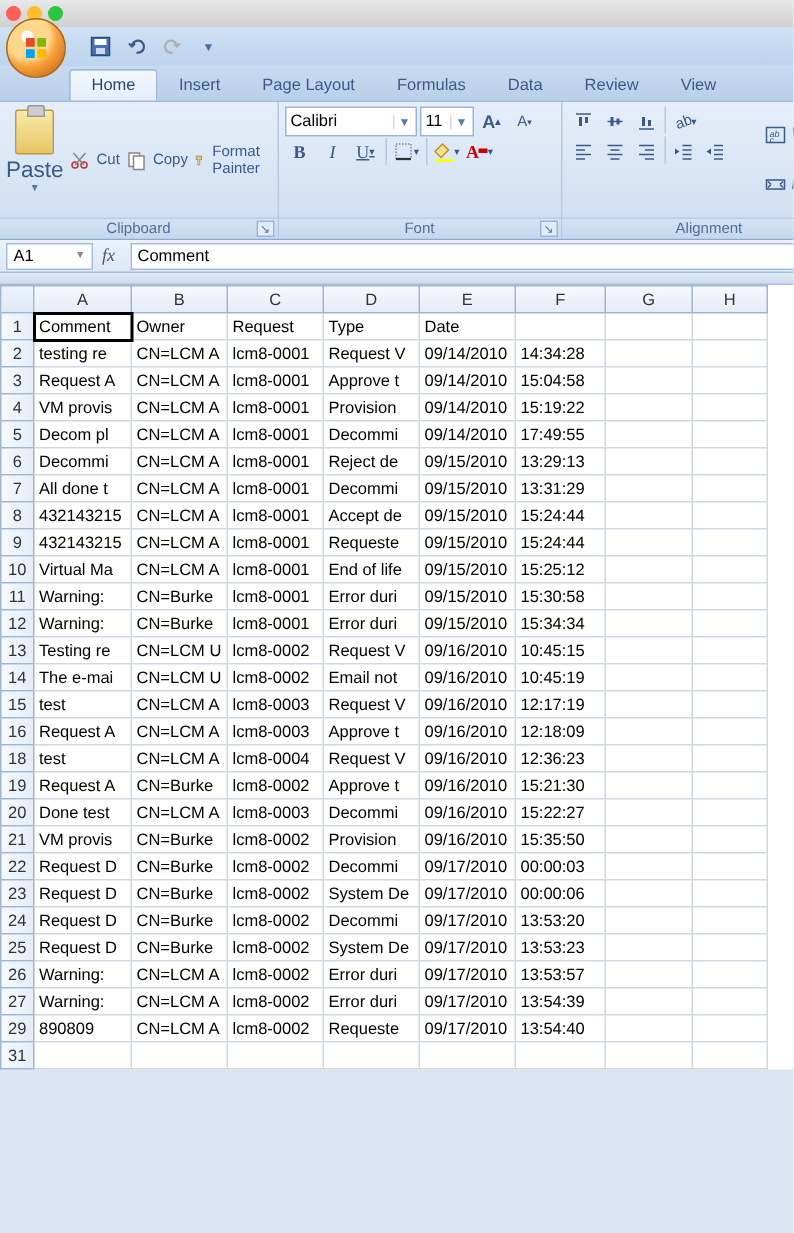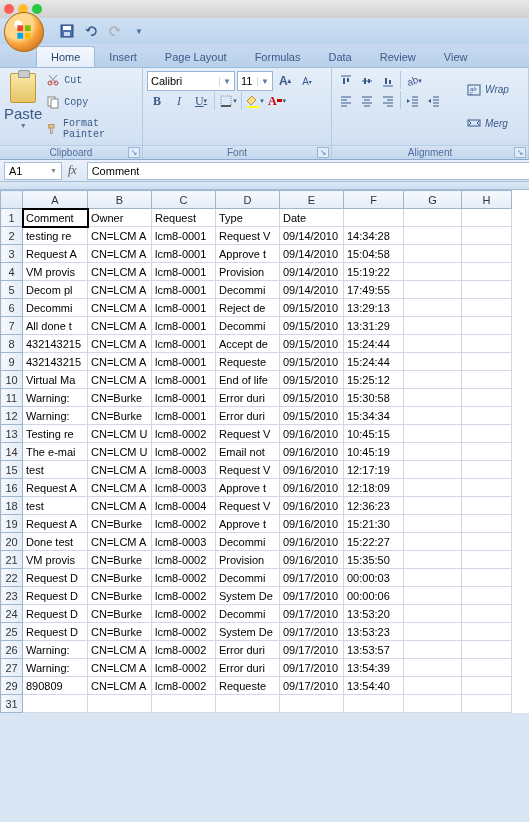--- a/index.html
+++ b/index.html
@@ -14,37 +14,37 @@
 .tl-grn { background: #28c840; }
 
 
 .qat-row { height: 26px; background: linear-gradient(#cfe0f3, #bcd4ed); display: flex; align-items: center; }
 .office-btn { width: 40px; height: 40px; border-radius: 50%; background: radial-gradient(circle at 35% 30%, #fff 0 10%, #ffd78c 12% 40%, #f8a23b 55%, #c4671a 90%); border: 1px solid #a86812; margin: 2px 6px 0 4px; position: relative; z-index: 10; display: flex; align-items: center; justify-content: center; }
 .office-btn svg { width: 20px; height: 20px; }
 .qat { display: flex; gap: 6px; margin-left: 8px; align-items: center; }
 .qat-btn { width: 18px; height: 18px; display: flex; align-items: center; justify-content: center; color: #4a6a9c; }
 
 
-.tabs-row { height: 24px; background: linear-gradient(#c8daf0, #b9d0ea); display: flex; align-items: flex-end; padding-left: 36px; gap: 0; border-bottom: 1px solid #9db9dc; }
+.tabs-row { height: 24px; background: linear-gradient(#c8daf0, #b9d0ea); display: flex; align-items: flex-end; padding-left: 46px; gap: 0; border-bottom: 1px solid #9db9dc; }
 .tab { padding: 4px 14px 4px 14px; font-size: 11px; color: #3b5a88; cursor: pointer; }
 .tab.active { background: linear-gradient(#f4f8fe, #e5eef9); border: 1px solid #9db9dc; border-bottom: none; border-radius: 3px 3px 0 0; color: #2a4670; font-weight: 400; }
 
 
 .ribbon { height: 92px; background: linear-gradient(#e5eef9, #d2e1f3 80%, #c2d6ee); display: flex; border-bottom: 1px solid #8ba8cd; }
 .ribbon-group { border-right: 1px solid #b3c9e4; display: flex; flex-direction: column; }
 .ribbon-group-body { flex: 1; display: flex; padding: 3px 4px; }
 .ribbon-group-label { text-align: center; font-size: 10px; color: #506f9b; padding: 1px 0; background: linear-gradient(#d5e3f3, #c4d7ed); border-top: 1px solid #b9cee7; position: relative; }
 .dialog-launcher { position: absolute; right: 2px; top: 1px; width: 12px; height: 11px; border: 1px solid #9ab5d7; background: #e2ecf8; font-size: 8px; display: flex; align-items: center; justify-content: center; color: #5a7aa6; }
 
 
 .clip-paste { display: flex; flex-direction: column; align-items: center; width: 40px; padding-top: 2px; }
 .clip-paste-icon { width: 26px; height: 30px; background: linear-gradient(#f8e9a8, #e8c566); border: 1px solid #c19936; border-radius: 2px; position: relative; }
 .clip-paste-icon::before { content: ""; position: absolute; top: -4px; left: 7px; width: 10px; height: 6px; background: #ccc; border: 1px solid #999; border-radius: 2px 2px 0 0; }
 .clip-paste-label { font-size: 15px; color: #3b5a88; margin-top: 2px; }
-.clip-actions { display: flex; flex-direction: column; justify-content: space-around; padding-left: 4px; gap: 4px; font-family: Liberation Mono, monospace; }
+.clip-actions { display: flex; flex-direction: row; justify-content: space-around; padding-left: 4px; gap: 4px; }
 .clip-act { display: flex; align-items: center; gap: 4px; font-size: 10px; color: #3b5a88; }
 .clip-act svg, .clip-act .ic { width: 14px; height: 14px; }
 
 
 .font-group-body { flex-direction: column; gap: 0; width: 188px; }
 .font-row { display: flex; gap: 2px; align-items: center; }
 .combo { border: 1px solid #9ab5d7; background: #fff; height: 20px; display: flex; align-items: center; padding: 0 3px; font-size: 11px; }
 .combo .arr { margin-left: auto; font-size: 8px; color: #5a7aa6; border-left: 1px solid #cdd; padding-left: 3px; }
 .font-name { width: 88px; }
 .font-size { width: 36px; }

